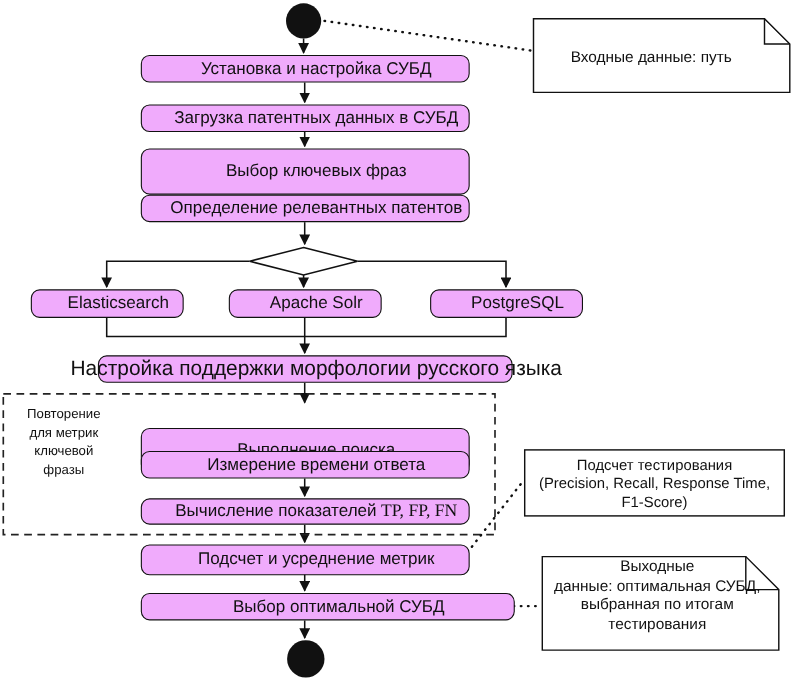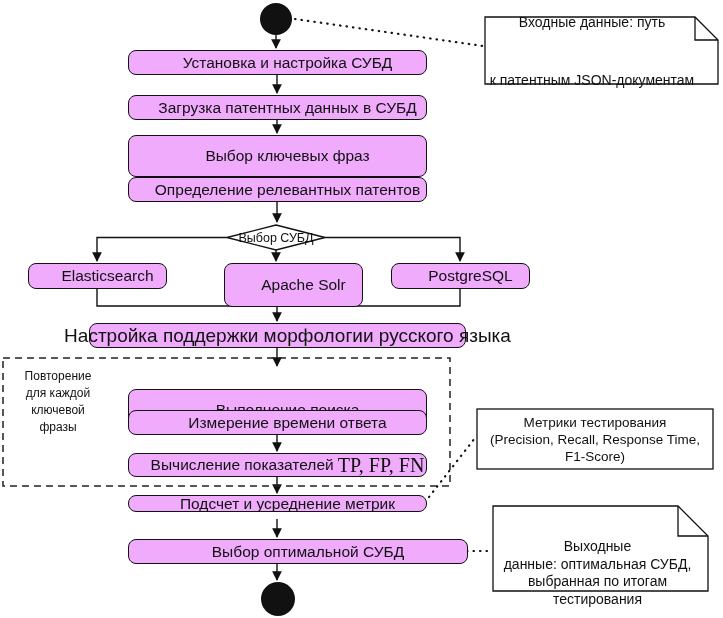--- a/index.html
+++ b/index.html
@@ -36,21 +36,21 @@
     text-align: center;
   }
   .diamond-label { font-size: 12.5px; }
   .loop-label { font-size: 12px; line-height: 17px; }
   .note-text-lg { font-size: 14px; line-height: 18px; gap: 40px; }
   .note-text-md { font-size: 14px; line-height: 17.5px; }
   .note-text-sm { font-size: 13.5px; line-height: 17px; }
   .serif {
     font-family: "Liberation Serif", "DejaVu Serif", serif;
     margin-left: 4px;
-    font-size: 20px;
+    font-size: 16px;
   }
 </style>
 </head>
 <body>
 
 <div class="canvas">
 
   <svg class="layer" width="723" height="618" viewBox="0 0 723 618">
     <defs>
       <marker id="arrow" viewBox="0 0 10 10" refX="9" refY="5" markerWidth="7" markerHeight="7" orient="auto-start-reverse">
@@ -109,74 +109,70 @@
   <div class="box" style="left:128px;top:95px;width:299px;height:25px">
     <span>Загрузка патентных данных в СУБД</span>
   </div>
   <div class="box" style="left:128px;top:135px;width:299px;height:42px">
     <span>Выбор ключевых фраз</span>
   </div>
   <div class="box" style="left:128px;top:177px;width:299px;height:25px">
     <span>Определение релевантных патентов</span>
   </div>
 
-  <div class="lbl diamond-label" style="left:227px;top:225px;width:98px;height:25px">
-    <span>Выбор СУБД</span>
-  </div>
 
   <div class="box" style="left:28px;top:263px;width:139px;height:26px">
     <span>Elasticsearch</span>
   </div>
-  <div class="box" style="left:224px;top:263px;width:139px;height:44px">
+  <div class="box" style="left:208px;top:263px;width:139px;height:26px">
     <span>Apache Solr</span>
   </div>
   <div class="box" style="left:391px;top:263px;width:139px;height:26px">
     <span>PostgreSQL</span>
   </div>
 
   <div class="box" style="left:89px;top:323px;width:377px;height:25px;font-size:19px">
     <span>Настройка поддержки морфологии русского языка</span>
   </div>
 
   <div class="lbl loop-label" style="left:6px;top:366px;width:104px;height:72px">
     <div>Повторение</div>
-    <div>для каждой</div>
+    <div>для метрик</div>
     <div>ключевой</div>
     <div>фразы</div>
   </div>
 
   <div class="box" style="left:128px;top:389px;width:299px;height:41px">
     <span>Выполнение поиска</span>
   </div>
   <div class="box" style="left:128px;top:410px;width:299px;height:25px">
     <span>Измерение времени ответа</span>
   </div>
   <div class="box" style="left:128px;top:453px;width:299px;height:24px">
     <span>Вычисление показателей</span>
     <span class="serif">TP, FP, FN</span>
   </div>
 
-  <div class="box" style="left:128px;top:495px;width:299px;height:17px">
+  <div class="box" style="left:128px;top:495px;width:299px;height:28px">
     <span>Подсчет и усреднение метрик</span>
   </div>
   <div class="box" style="left:128px;top:539px;width:340px;height:25px">
     <span>Выбор оптимальной СУБД</span>
   </div>
 
   <div class="lbl note-text-lg" style="left:487px;top:17px;width:210px;height:67px">
     <div>Входные данные: путь</div>
-    <div>к патентным JSON-документам</div>
   </div>
 
   <div class="lbl note-text-sm" style="left:479px;top:409px;width:232px;height:60px">
-    <div>Метрики тестирования</div>
+    <div>Подсчет тестирования</div>
     <div>(Precision, Recall, Response Time,</div>
     <div>F1-Score)</div>
   </div>
 
-  <div class="lbl note-text-md" style="left:495px;top:534px;width:205px;height:78px">
+  <div class="lbl note-text-md" style="left:495px;top:502px;width:205px;height:78px">
     <div>Выходные</div>
     <div>данные: оптимальная СУБД,</div>
     <div>выбранная по итогам</div>
     <div>тестирования</div>
   </div>
 
 </div>
 
 </body></html>

